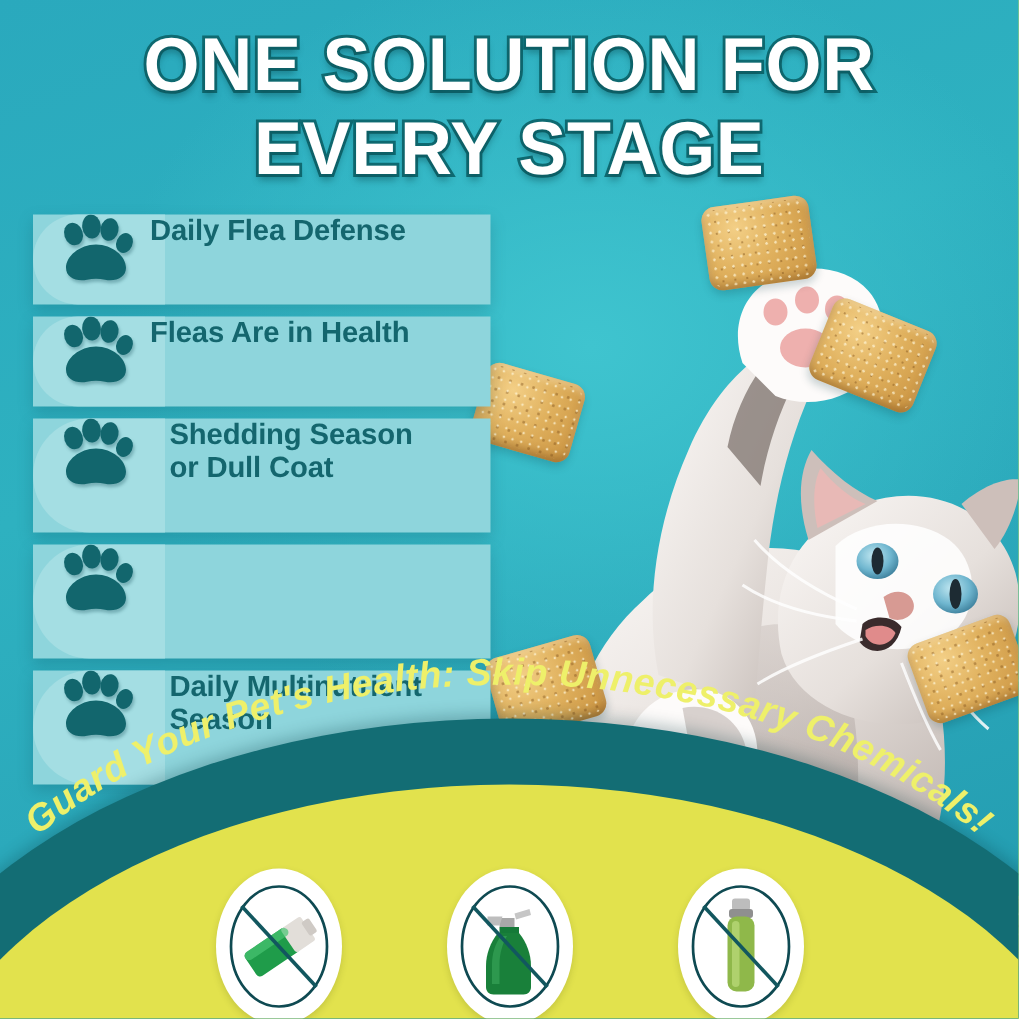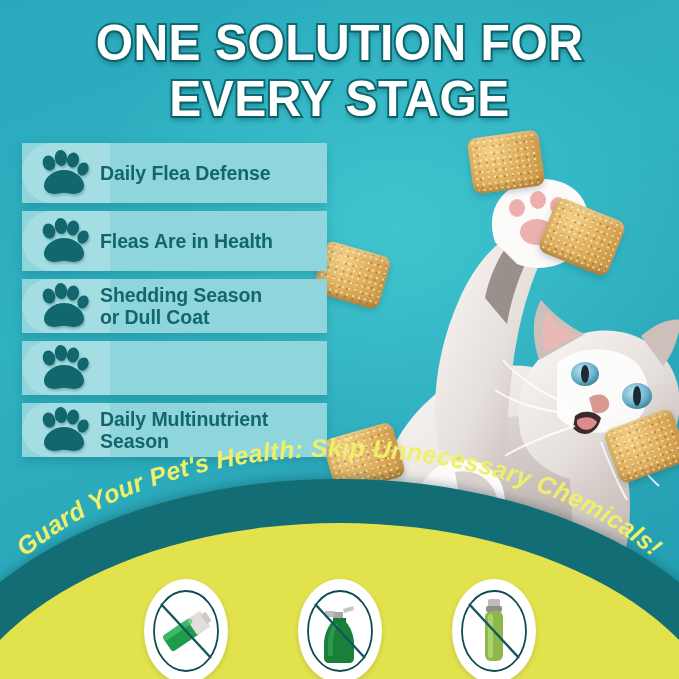--- a/index.html
+++ b/index.html
@@ -36,26 +36,26 @@
   .title-line.l2{margin-top:2px;}
 
   
   .features{
     position:absolute;left:22px;top:143px;width:305px;z-index:5;
   }
   .pill{
     position:relative;
     margin-bottom:8px;
     height:60px;
-    display:flex;align-items:center;
+    display:flex;align-items:flex-start;
     background:#8ed5dc;
     border-radius:0 0 0 0;
     filter:drop-shadow(0 4px 5px rgba(10,70,80,.22));
   }
-  .pill.two-line{height:54px;}
+  .pill.two-line{height:76px;gap:13px;}
   .pill .cap{
     position:absolute;left:0;top:0;height:100%;width:88px;
     background:#a4dee3;
     border-radius:44px 0 0 44px;
   }
   .pill .paw{
     position:relative;z-index:2;
     width:56px;height:46px;margin-left:14px;margin-right:8px;
     flex:0 0 56px;
   }

